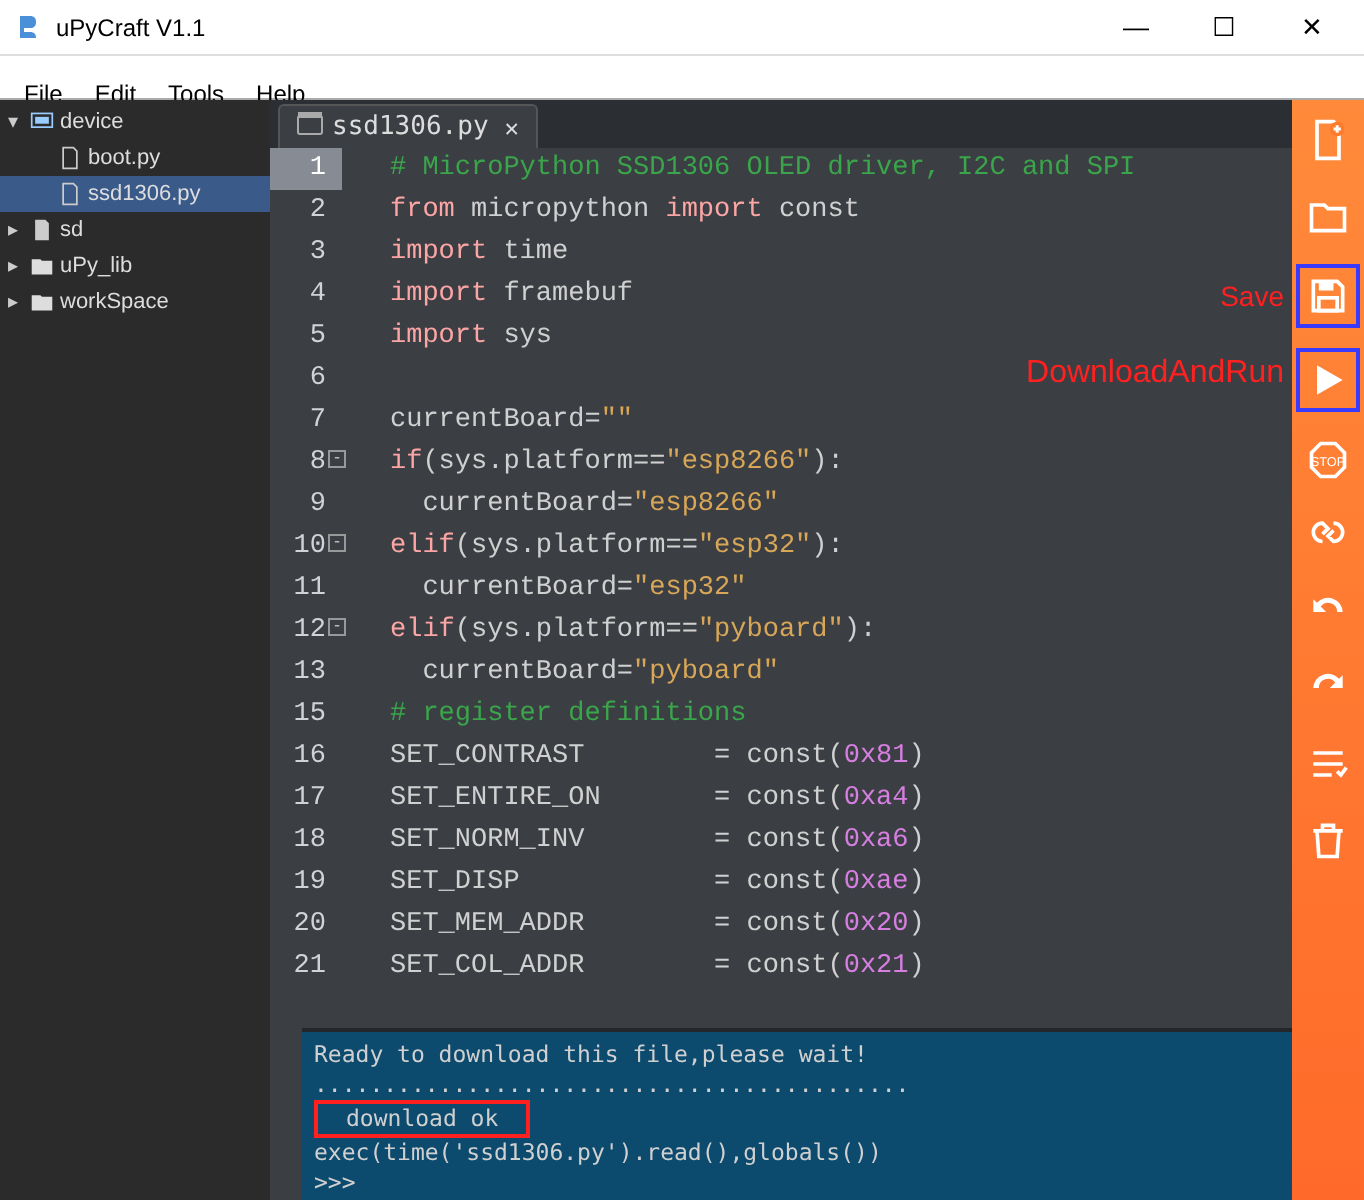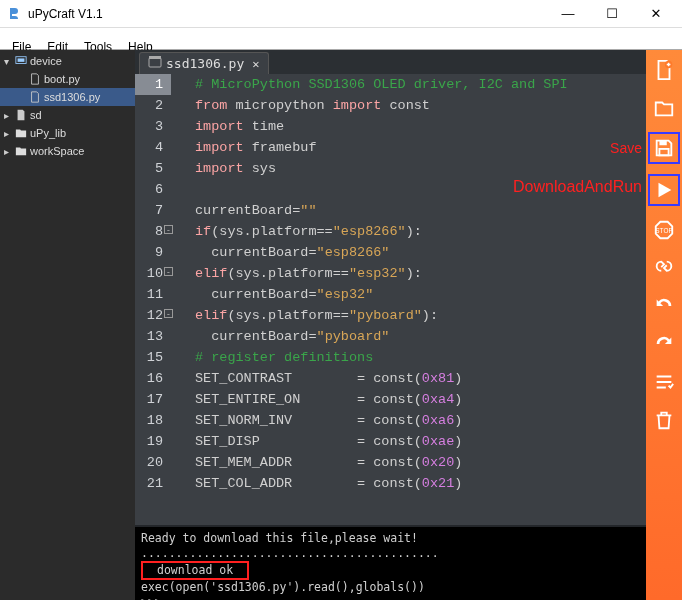--- a/index.html
+++ b/index.html
@@ -26,21 +26,21 @@
   .editor { flex: 1; overflow: hidden; font-family: Consolas, "Courier New", monospace; font-size: 13.5px; line-height: 21px; background: #3b3f44; color: #d0d0d0; position: relative; }
   .line { display: flex; white-space: pre; }
   .gutter { width: 36px; text-align: right; padding-right: 8px; color: #cfd2d6; background: #3b3f44; user-select: none; position: relative; }
   .gutter.hl { background: #878c94; color: #fff; }
   .fold { position: absolute; right: -2px; top: 4px; width: 9px; height: 9px; border: 1px solid #999; background: #3b3f44; font-size: 8px; line-height: 7px; text-align: center; color: #ccc; }
   .code { padding-left: 24px; }
   .kw { color: #fca5a5; }
   .cm { color: #3aa54a; }
   .str { color: #d8a657; }
   .hex { color: #d67fe0; }
-  .console { height: 75px; background: #000000; border-top: 2px solid #23262a; font-family: Consolas, monospace; font-size: 11.5px; color: #d0d0d0; padding: 4px 6px; line-height: 15px; overflow: hidden; }
+  .console { height: 86px; background: #0c4a6e; border-top: 2px solid #23262a; font-family: Consolas, monospace; font-size: 11.5px; color: #d0d0d0; padding: 4px 6px; line-height: 15px; overflow: hidden; margin-left: 16px; }
   .console .hlbox { border: 2px solid #ff2020; padding: 0 14px; display: inline-block; }
   .righttoolbar { width: 36px; background: linear-gradient(#ff8a3a, #ff6a2a); display: flex; flex-direction: column; align-items: center; padding-top: 6px; gap: 10px; }
   .rtool { width: 28px; height: 28px; display: flex; align-items: center; justify-content: center; color: #fff; }
   .rtool svg { width: 22px; height: 22px; }
   .rtool.boxed { border: 2px solid #3a3aff; width: 32px; height: 32px; }
   .annot-save { position: absolute; top: 90px; right: 4px; color: #ff2020; font-size: 14px; font-weight: 500; z-index: 5; }
   .annot-run { position: absolute; top: 128px; right: 4px; color: #ff2020; font-size: 16px; font-weight: 500; z-index: 5; }
 </style>
 </head>
 <body>
@@ -160,21 +160,21 @@
         <div class="line"><div class="gutter">18</div><div class="code">SET_NORM_INV        = const(<span class="hex">0xa6</span>)</div></div>
         <div class="line"><div class="gutter">19</div><div class="code">SET_DISP            = const(<span class="hex">0xae</span>)</div></div>
         <div class="line"><div class="gutter">20</div><div class="code">SET_MEM_ADDR        = const(<span class="hex">0x20</span>)</div></div>
         <div class="line"><div class="gutter">21</div><div class="code">SET_COL_ADDR        = const(<span class="hex">0x21</span>)</div></div>
       </div>
 
     <div class="console">
       <div>Ready to download this file,please wait!</div>
       <div>...........................................</div>
       <div><span class="hlbox">download ok</span></div>
-      <div>exec(open('ssd1306.py').read(),globals())</div>
+      <div>exec(time('ssd1306.py').read(),globals())</div>
       <div>&gt;&gt;&gt;</div>
     </div>
   </div>
 
   <div class="righttoolbar">
     <div class="rtool">
         <svg viewBox="0 0 24 24">
           <path d="M6 2h9l3 3v17H6z" fill="none" stroke="#fff" stroke-width="2"></path>
           <circle cx="17" cy="6" r="4" fill="#ff7a2a"></circle>
           <path d="M17 4v4M15 6h4" stroke="#fff" stroke-width="1.6"></path>

